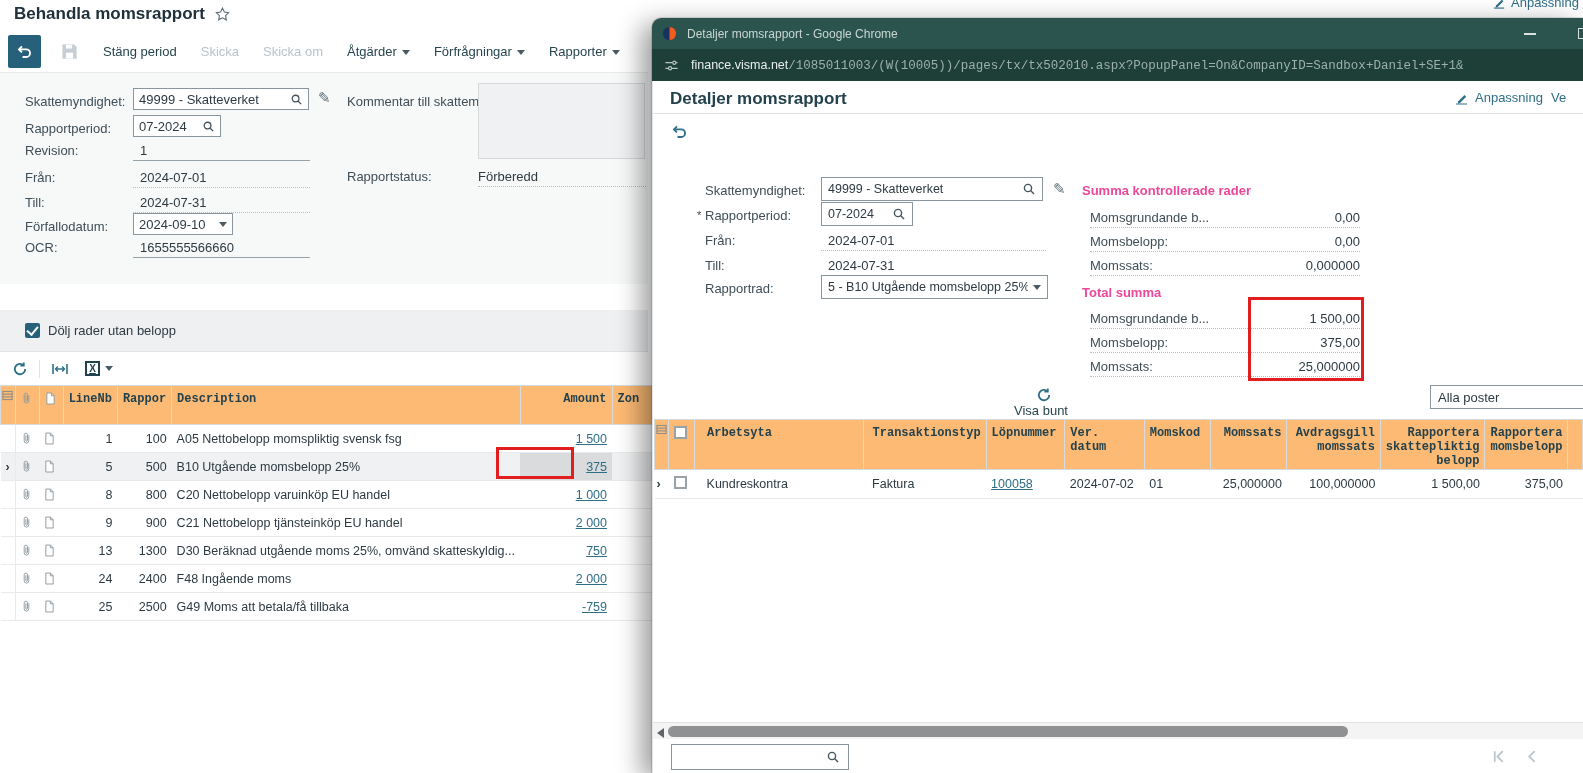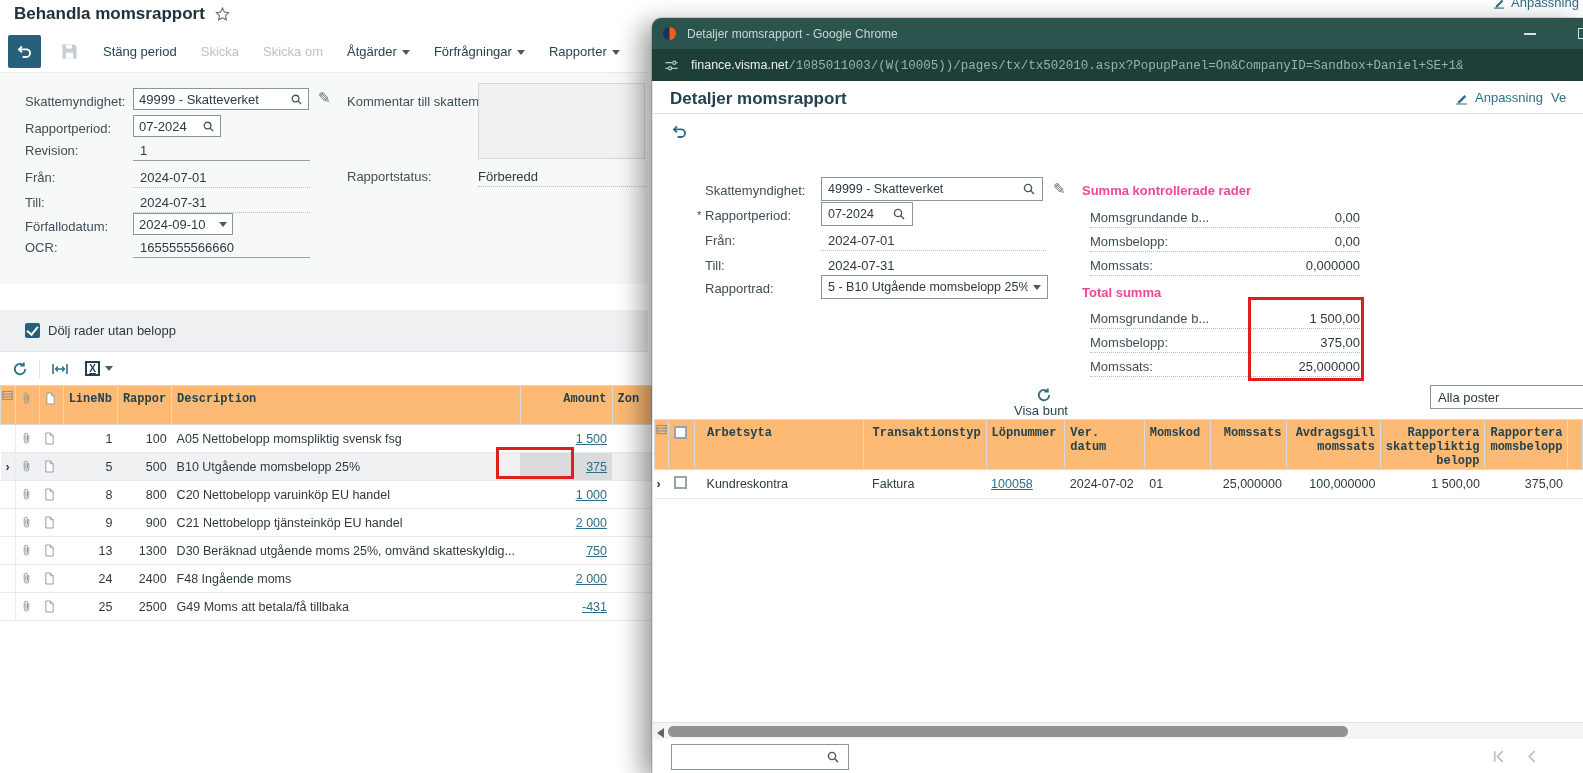--- a/index.html
+++ b/index.html
@@ -368,21 +368,21 @@
         <td><span class="ico-grey"><svg width="11" height="13" viewBox="0 0 12 14">
                 <path d="M8.5 3.5v6a2.5 2.5 0 0 1-5 0V3a1.8 1.8 0 0 1 3.6 0v6a.9.9 0 0 1-1.8 0V3.5" fill="none" stroke="currentColor"></path>
               </svg></span></td>
         <td><span class="ico-grey"><svg width="11" height="13" viewBox="0 0 12 14">
                 <path d="M2 1h5l3 3v9H2z" fill="#fff" stroke="currentColor"></path>
                 <path d="M7 1v3h3" fill="none" stroke="currentColor"></path>
               </svg></span></td>
         <td class="num">25</td>
         <td class="num">2500</td>
         <td>G49 Moms att betala/få tillbaka</td>
-        <td class="num"><a href="#">-431</a></td>
+        <td class="num"><a href="#">-759</a></td>
         <td></td>
         <td style="padding-left:16px;">G</td>
       </tr>
     </tbody>
   </table>
 
   <div class="abs redbox" style="left:496px; top:447px; width:78px; height:32px;"></div>
 
   <div class="abs popup">
 

